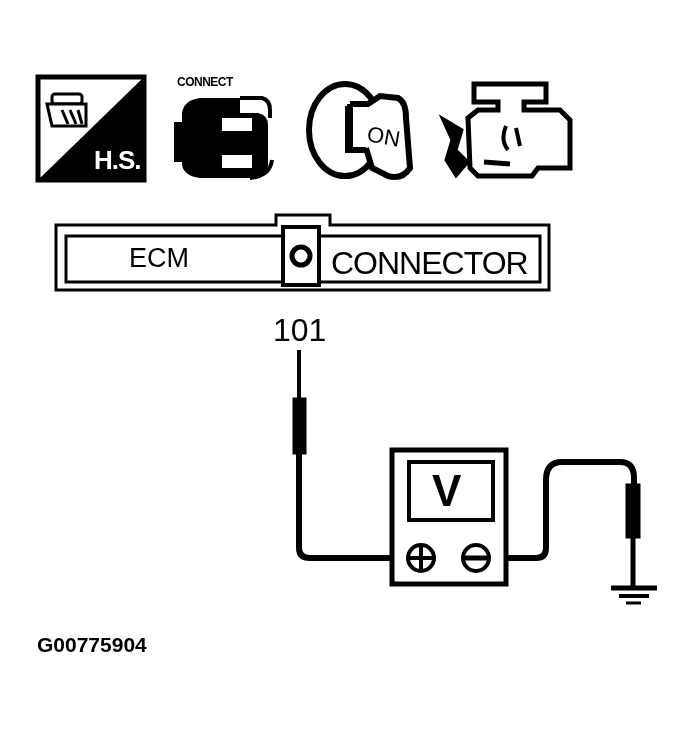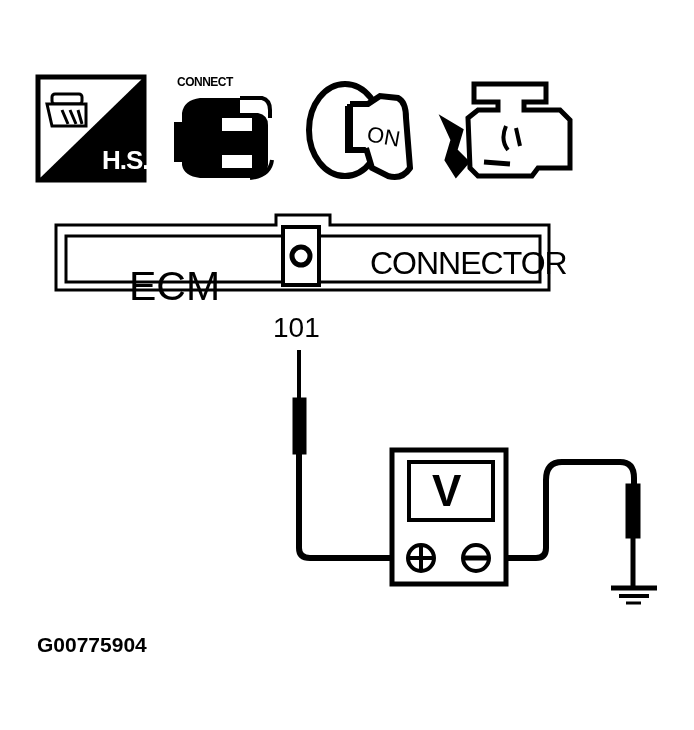--- a/index.html
+++ b/index.html
@@ -79,20 +79,20 @@
       <line x1="421" y1="546" x2="421" y2="570" stroke-width="4"></line>
     </g>
     <g>
       <circle cx="476" cy="558" r="13" stroke-width="4"></circle>
       <line x1="464" y1="558" x2="488" y2="558" stroke-width="5"></line>
     </g>
   </g>
 </svg>
 
 <div class="lbl" style="left:168px;top:104px;font-size:0;"></div>
-<div class="lbl" style="left:102px;top:145px;font-size:26px;font-weight:bold;color:#fff;letter-spacing:-1px;">H.S.</div>
+<div class="lbl" style="left:94px;top:145px;font-size:26px;font-weight:bold;color:#fff;letter-spacing:-1px;">H.S.</div>
 <div class="lbl" style="left:177px;top:75px;font-size:12px;font-weight:bold;letter-spacing:-0.5px;">CONNECT</div>
 <div class="lbl" style="left:367px;top:124px;font-size:22px;transform:rotate(10deg);">ON</div>
-<div class="lbl" style="left:129px;top:243px;font-size:41px;margin-top:20px;">ECM</div>
-<div class="lbl" style="left:331px;top:245px;font-size:32px;letter-spacing:-1px;margin-left:39px;">CONNECTOR</div>
-<div class="lbl" style="left:273px;top:312px;font-size:28px;text-align:right;">101</div>
+<div class="lbl" style="left:129px;top:243px;font-size:27px;">ECM</div>
+<div class="lbl" style="left:331px;top:245px;font-size:32px;letter-spacing:-1px;">CONNECTOR</div>
+<div class="lbl" style="left:273px;top:312px;font-size:32px;text-align:right;">101</div>
 <div class="lbl" style="left:432px;top:466px;font-size:44px;font-weight:bold;">V</div>
 <div class="lbl" style="left:37px;top:633px;font-size:21px;font-weight:bold;">G00775904</div>
 
 </body></html>

